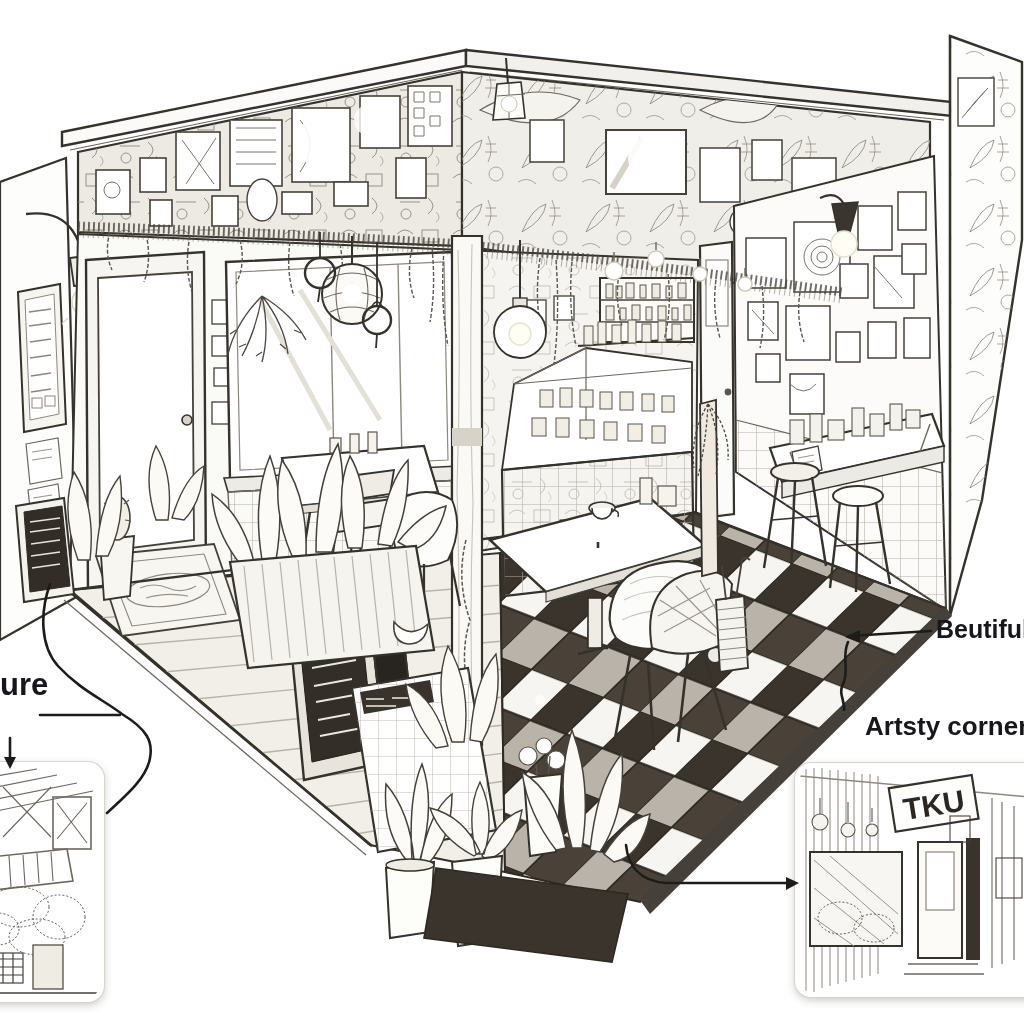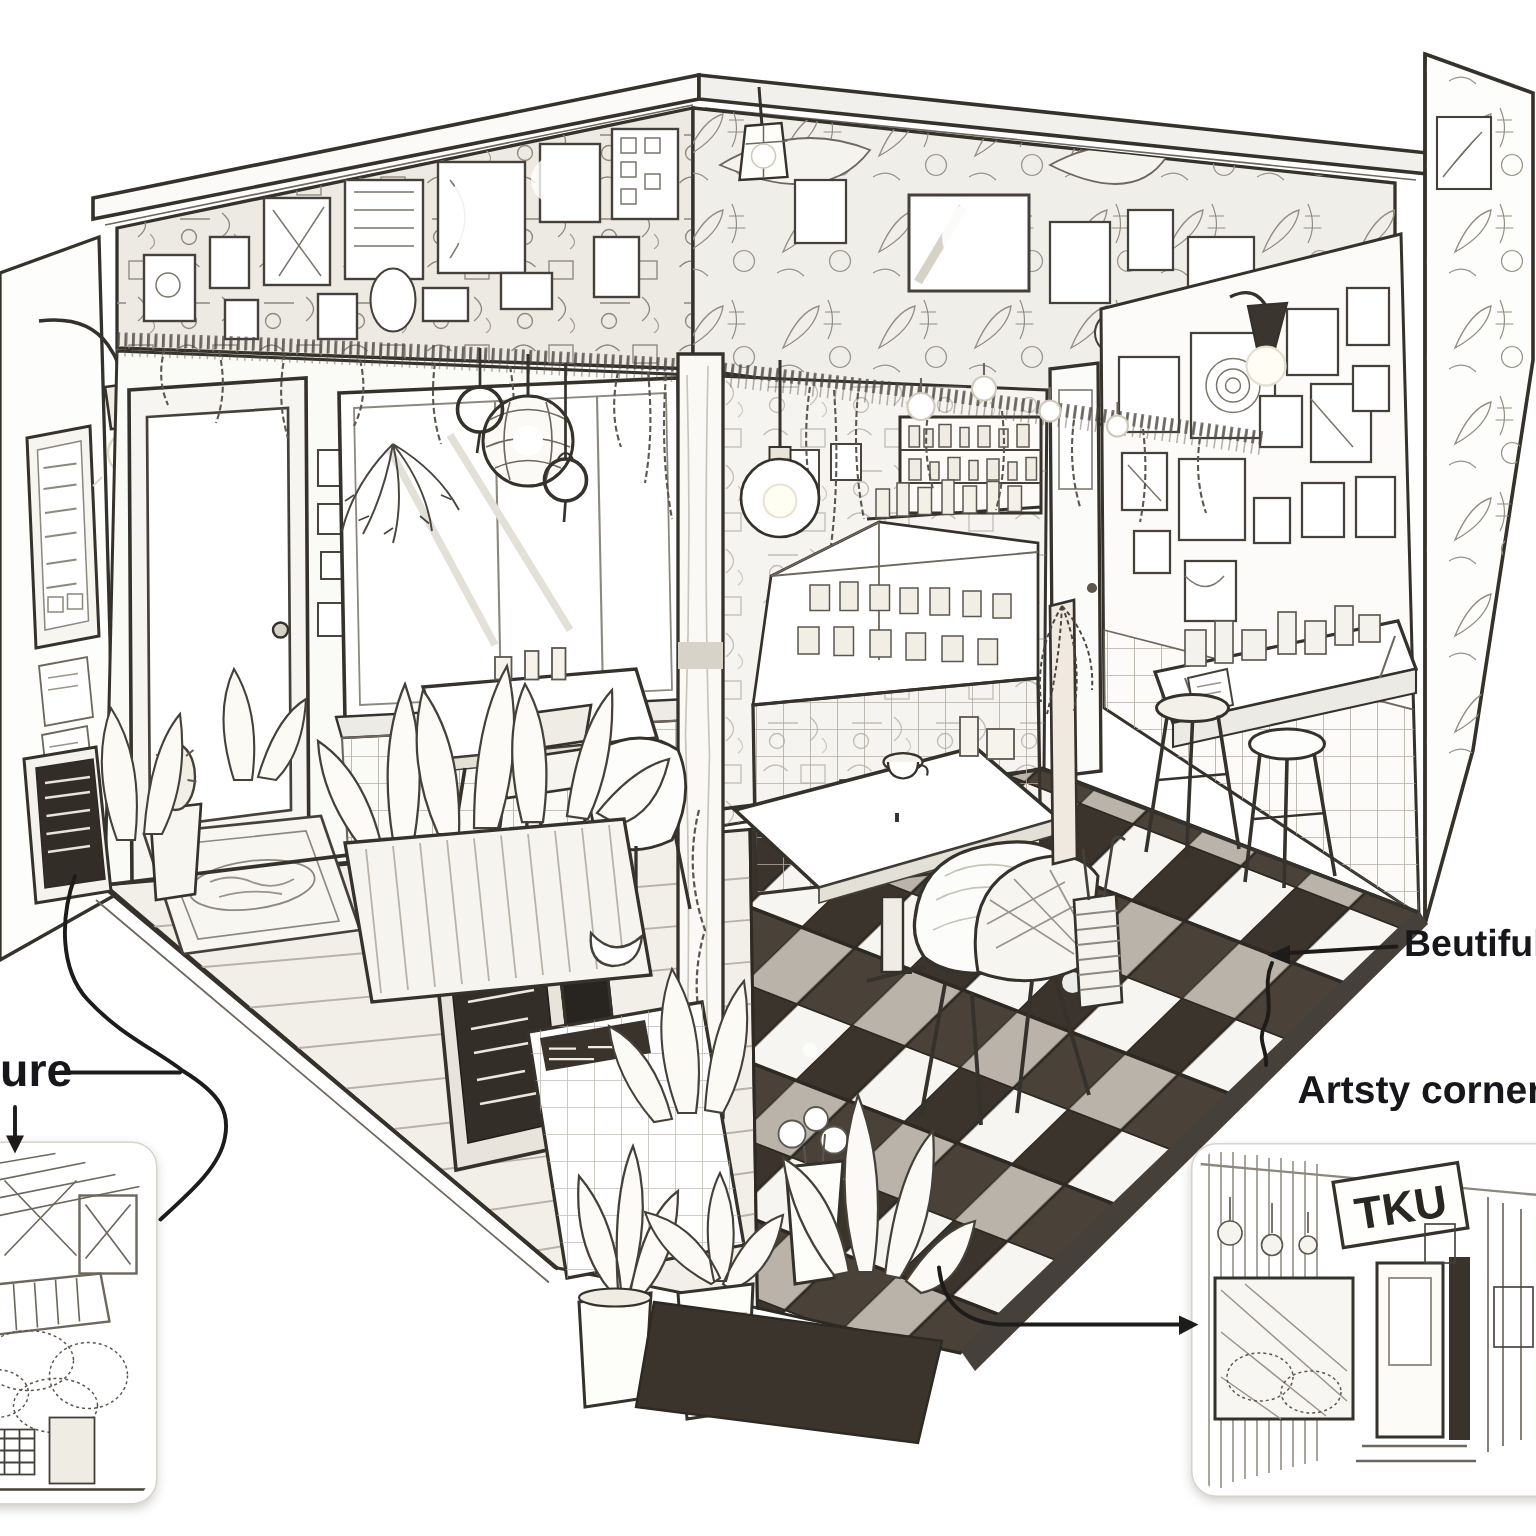--- a/index.html
+++ b/index.html
@@ -7,21 +7,21 @@
   .stage{position:relative;width:1024px;height:1024px;background:#ffffff;}
   .stage svg{display:block;}
   #main-art{position:absolute;left:0;top:0;z-index:1;}
   .inset{position:absolute;z-index:2;background:#fff;border:5px solid #ffffff;border-radius:16px;
          box-shadow:0 0 0 1px #d8d4cc,0 3px 8px rgba(60,55,45,.28);overflow:hidden;}
   #inset-left{left:-38px;top:762px;width:132px;height:230px;}
   #inset-right{left:795px;top:763px;width:240px;height:224px;}
   #callouts{position:absolute;left:0;top:0;z-index:4;pointer-events:none;}
   .callout-label{position:absolute;z-index:5;color:#17161a;font-weight:700;white-space:nowrap;
                  font-family:"Liberation Sans",sans-serif;}
-  #label-ure{left:0px;top:696px;font-size:31px;font-weight:800;}
+  #label-ure{left:0px;top:667px;font-size:31px;font-weight:800;}
   #label-beutiful{left:936px;top:615px;font-size:25px;}
   #label-artsty{left:865px;top:711px;font-size:26px;}
   .ink{stroke:#35312b;fill:none;}
 </style>
 </head>
 <body>
 
 <div class="stage">
 
 <svg id="main-art" width="1024" height="1024" viewBox="0 0 1024 1024">

